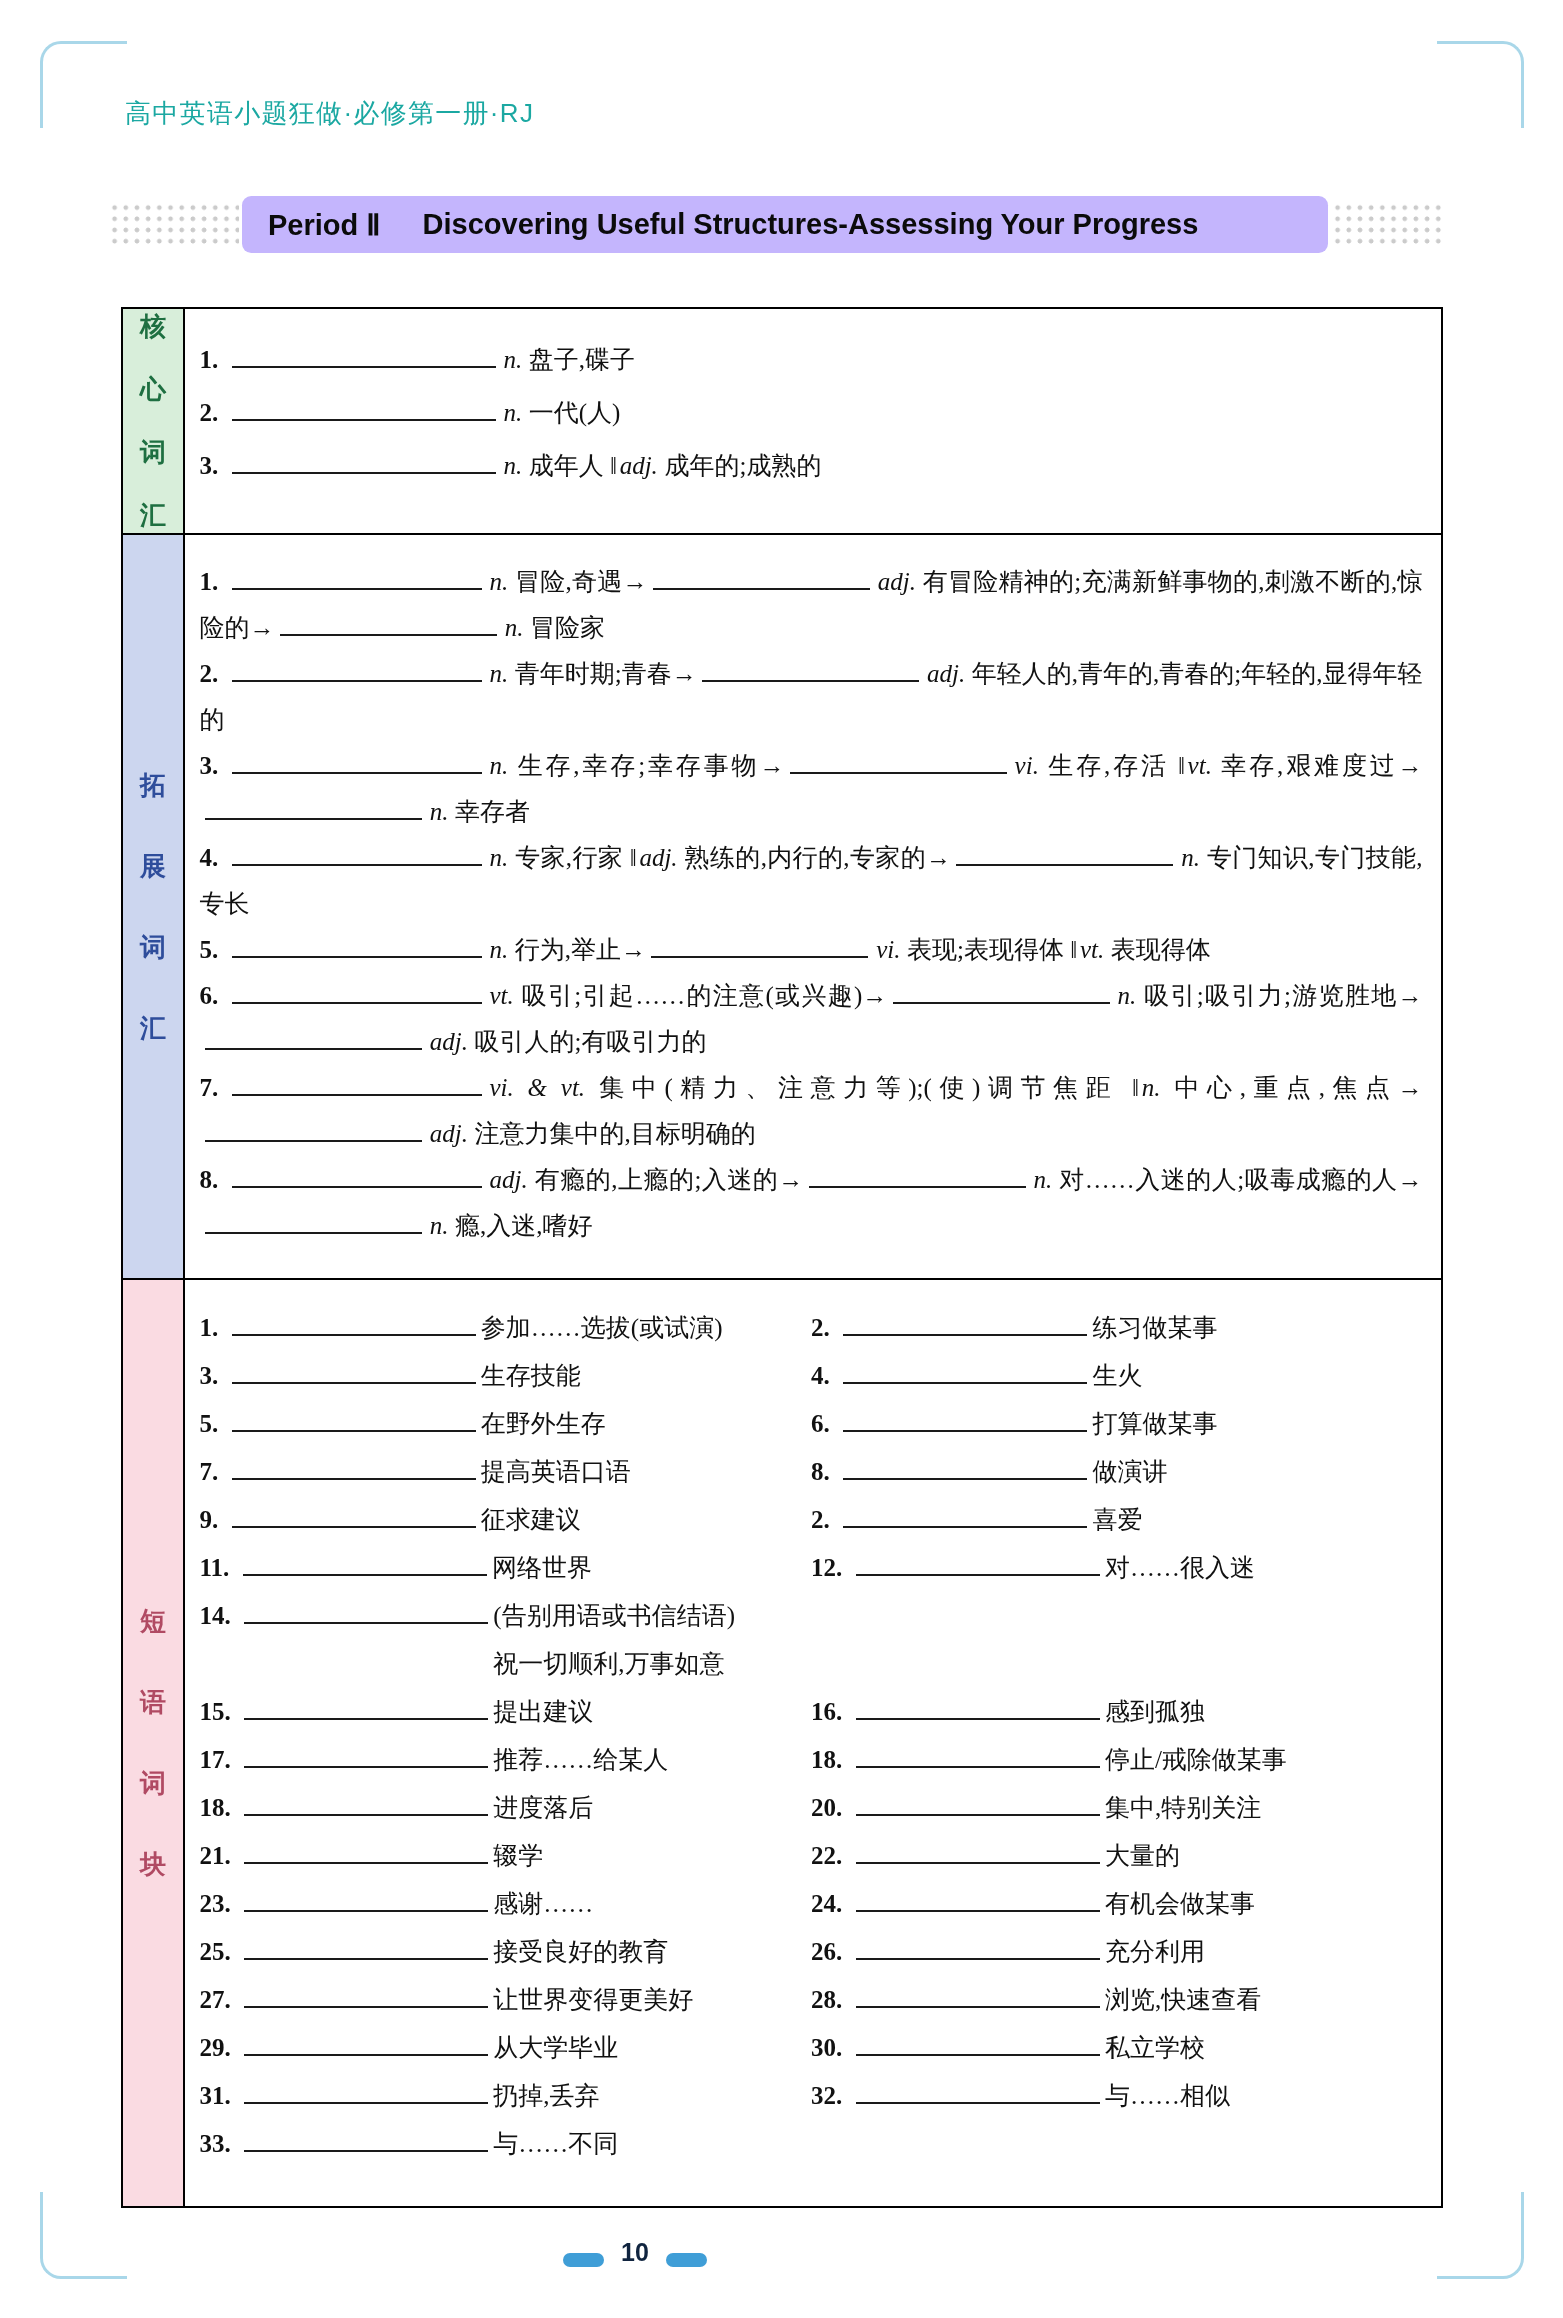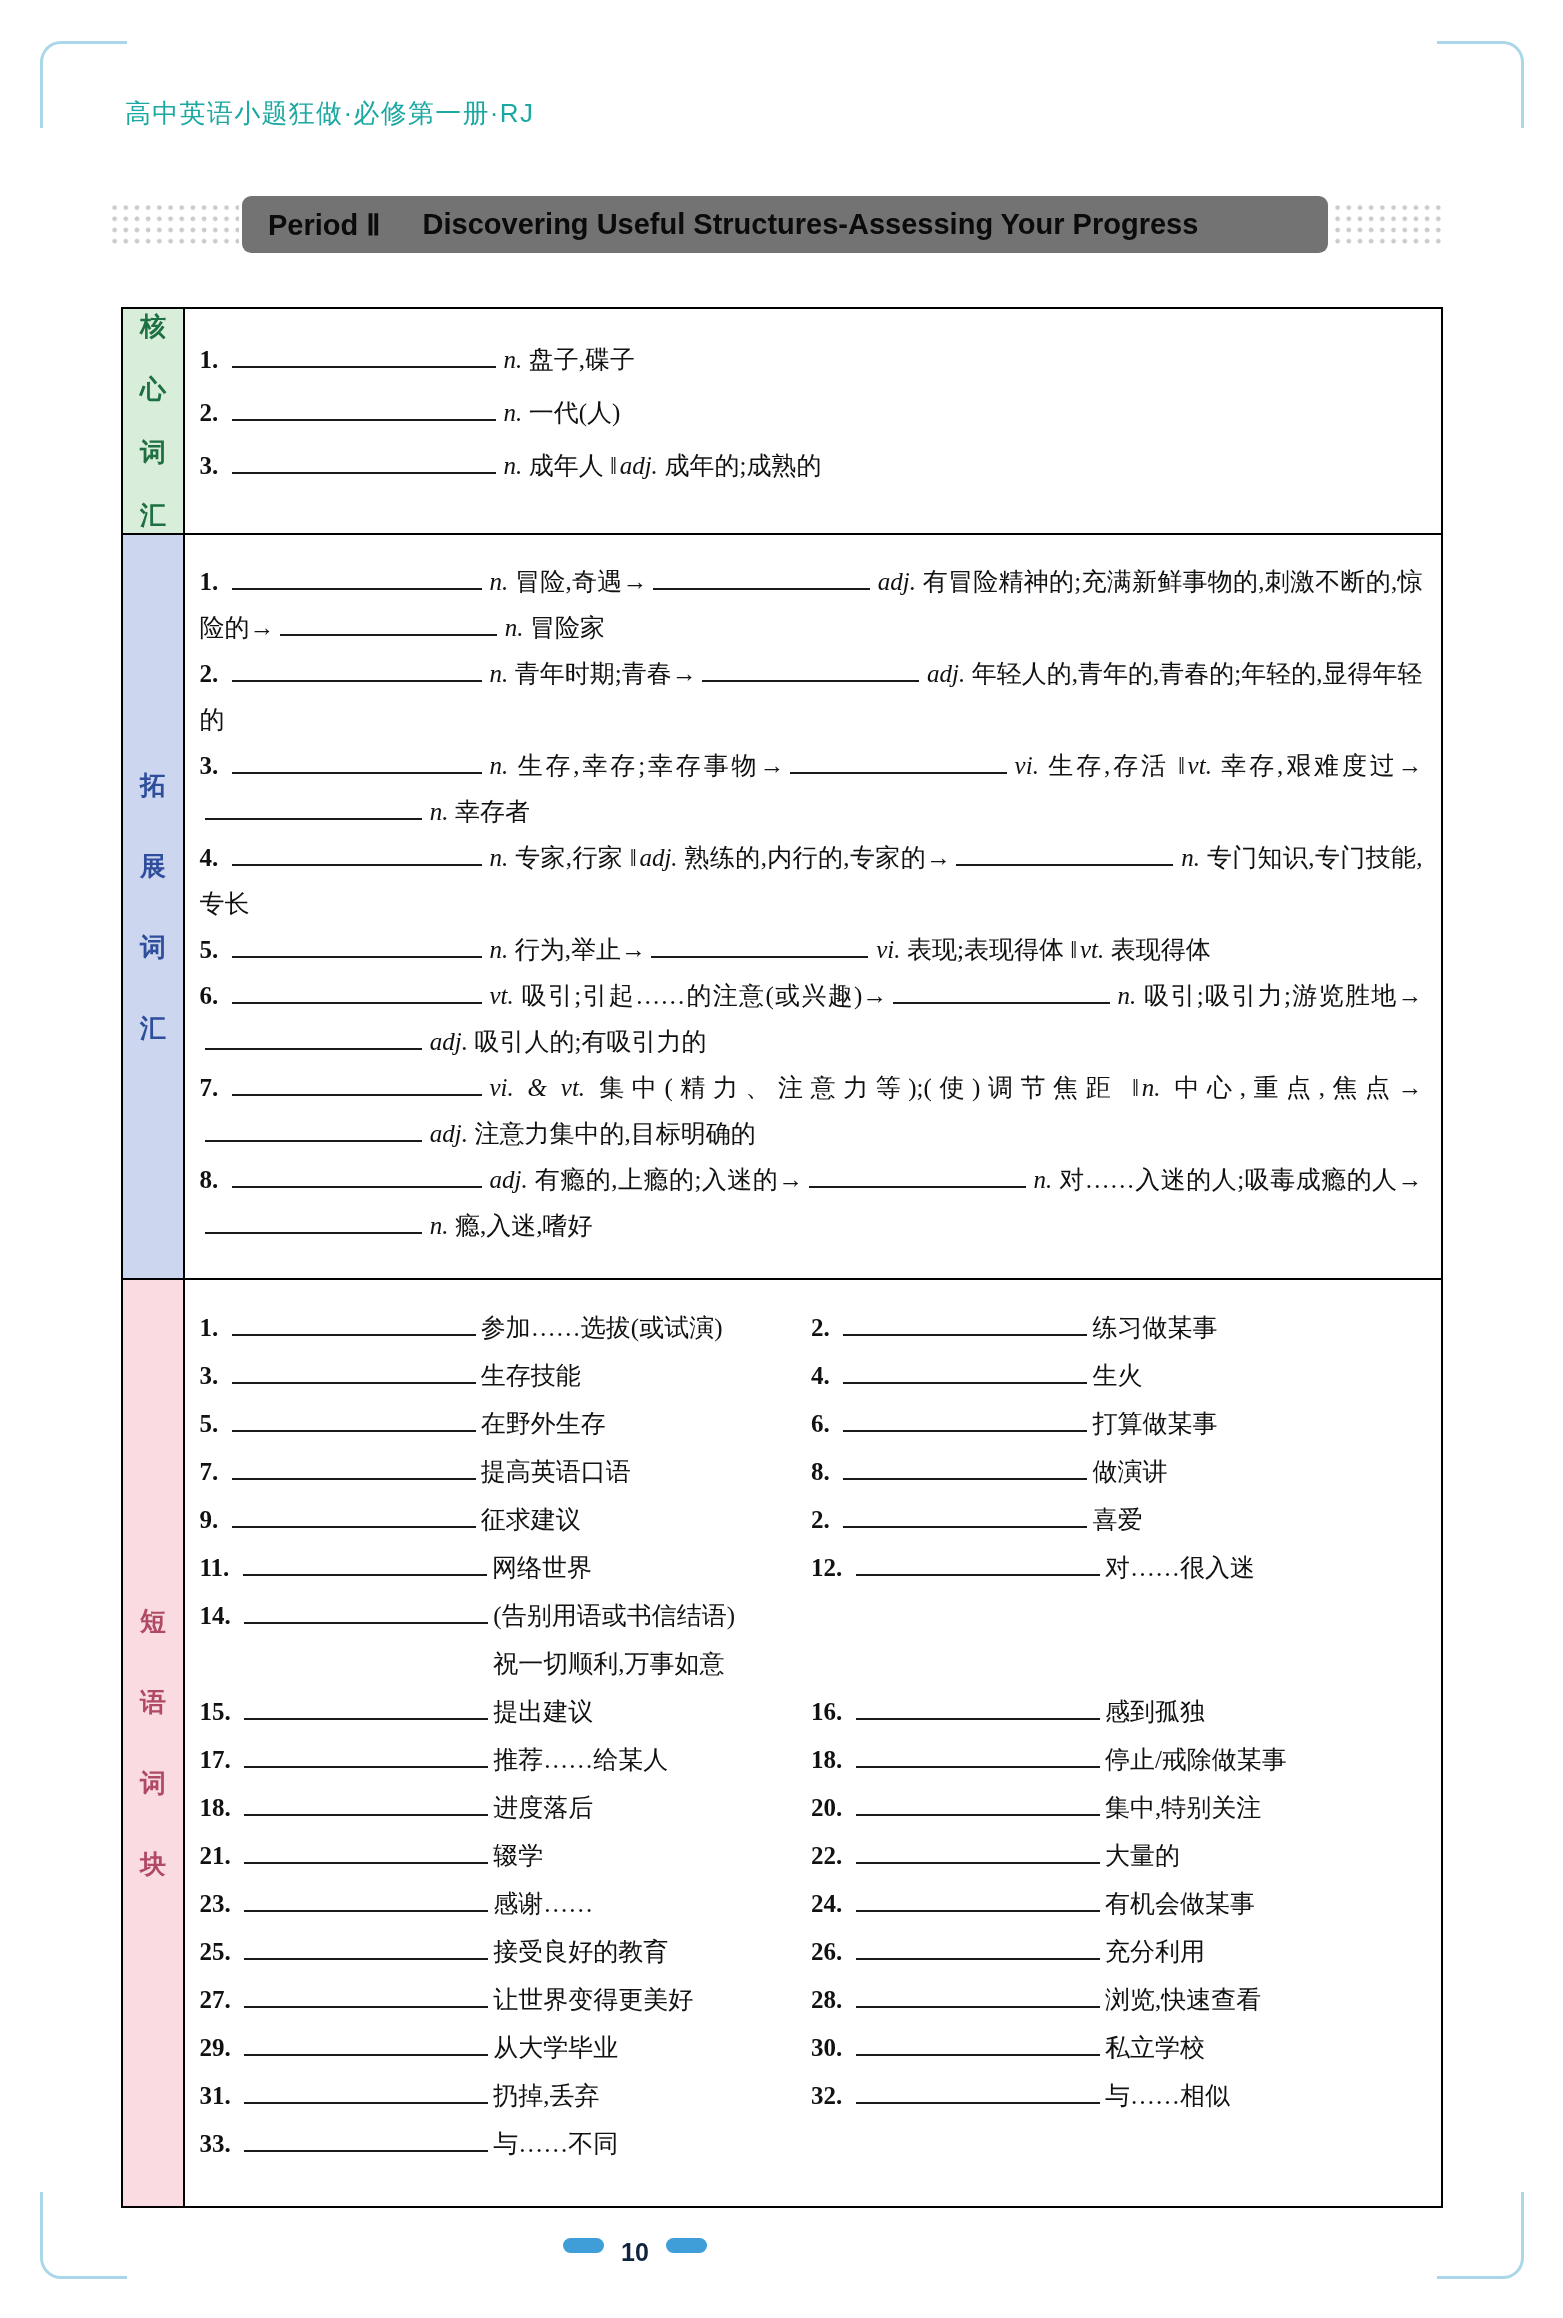--- a/index.html
+++ b/index.html
@@ -54,40 +54,40 @@
            margin:0 5.3px; vertical-align:baseline; }
 
   .prow { display:flex; line-height:48px; }
   .pcell { flex:1; min-width:0; display:flex; align-items:flex-start; }
   .phead { flex:none; white-space:nowrap; }
   .prow .blank { width:244px; }
   .ptxt { flex:1; min-width:0; }
   .pline {}
 
   .footer { position:absolute; left:0; top:2238px; width:1270px; display:flex;
-            align-items:flex-start; justify-content:center; gap:17px; }
+            align-items:flex-end; justify-content:center; gap:17px; }
   .pill { display:inline-block; width:41px; height:14.5px; border-radius:8px; background:#3f9ed7; }
   .pagenum { font-family:"Liberation Sans",sans-serif; font-weight:bold; font-size:25px; color:#10243f; }
 </style>
 </head>
 <body>
 
 <div class="page">
 
   <div class="corner tl" style="border-color: rgb(169, 215, 233);"></div>
   <div class="corner tr" style="border-color: rgb(169, 215, 233);"></div>
   <div class="corner bl" style="border-color: rgb(169, 215, 233);"></div>
   <div class="corner br" style="border-color: rgb(169, 215, 233);"></div>
 
   <div class="header" style="color: rgb(27, 168, 162);">高中英语小题狂做·必修第一册·RJ</div>
 
   <div class="dots left"></div>
   <div class="dots right"></div>
 
-  <div class="banner" style="background: #737373;">
+  <div class="banner" style="background: #c4b5fd;">
     <span class="period">Period Ⅱ</span>
     <span class="btitle">Discovering Useful Structures-Assessing Your Progress</span>
   </div>
 
   <div class="vocab-table">
     <section class="sec sec-core">
       <div class="label" id="label-0" style="background: rgb(216, 238, 218); color: rgb(30, 111, 65);">
           <span class="lchar">核</span>
           <span class="lchar">心</span>
           <span class="lchar">词</span>

